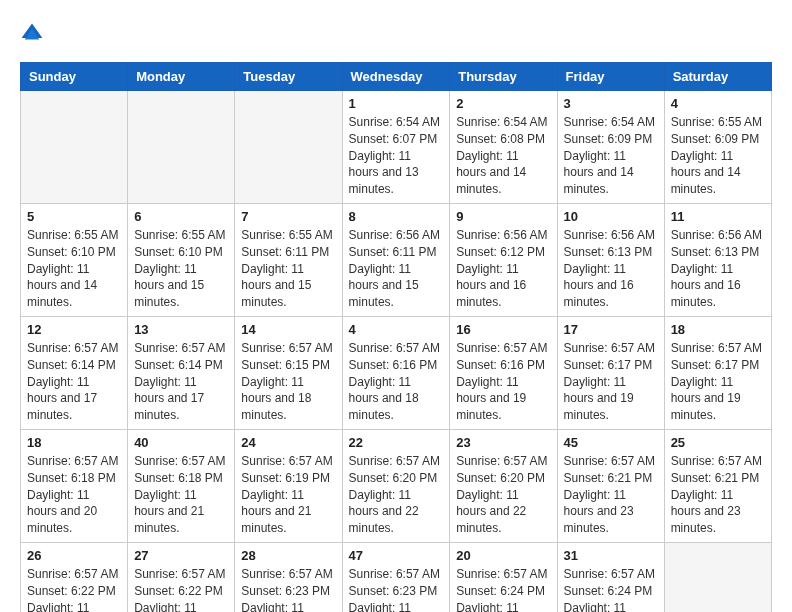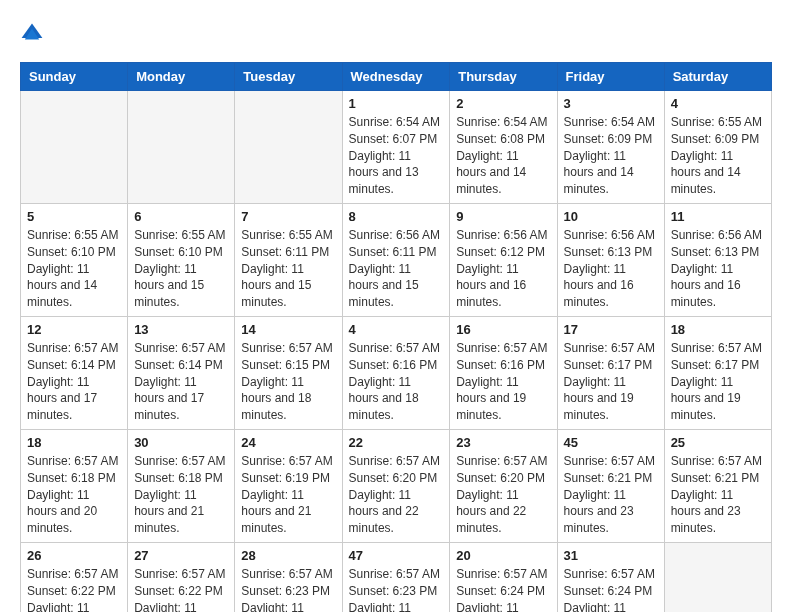--- a/index.html
+++ b/index.html
@@ -207,21 +207,21 @@
           <span class="day-num">18</span>
           <div class="day-detail">Sunrise: 6:57 AM<br>Sunset: 6:17 PM<br>Daylight: 11 hours and 19 minutes.</div>
         </td>
       </tr>
       <tr>
         <td>
           <span class="day-num">18</span>
           <div class="day-detail">Sunrise: 6:57 AM<br>Sunset: 6:18 PM<br>Daylight: 11 hours and 20 minutes.</div>
         </td>
         <td>
-          <span class="day-num">30</span>
+          <span class="day-num">40</span>
           <div class="day-detail">Sunrise: 6:57 AM<br>Sunset: 6:18 PM<br>Daylight: 11 hours and 21 minutes.</div>
         </td>
         <td>
           <span class="day-num">24</span>
           <div class="day-detail">Sunrise: 6:57 AM<br>Sunset: 6:19 PM<br>Daylight: 11 hours and 21 minutes.</div>
         </td>
         <td>
           <span class="day-num">22</span>
           <div class="day-detail">Sunrise: 6:57 AM<br>Sunset: 6:20 PM<br>Daylight: 11 hours and 22 minutes.</div>
         </td>

